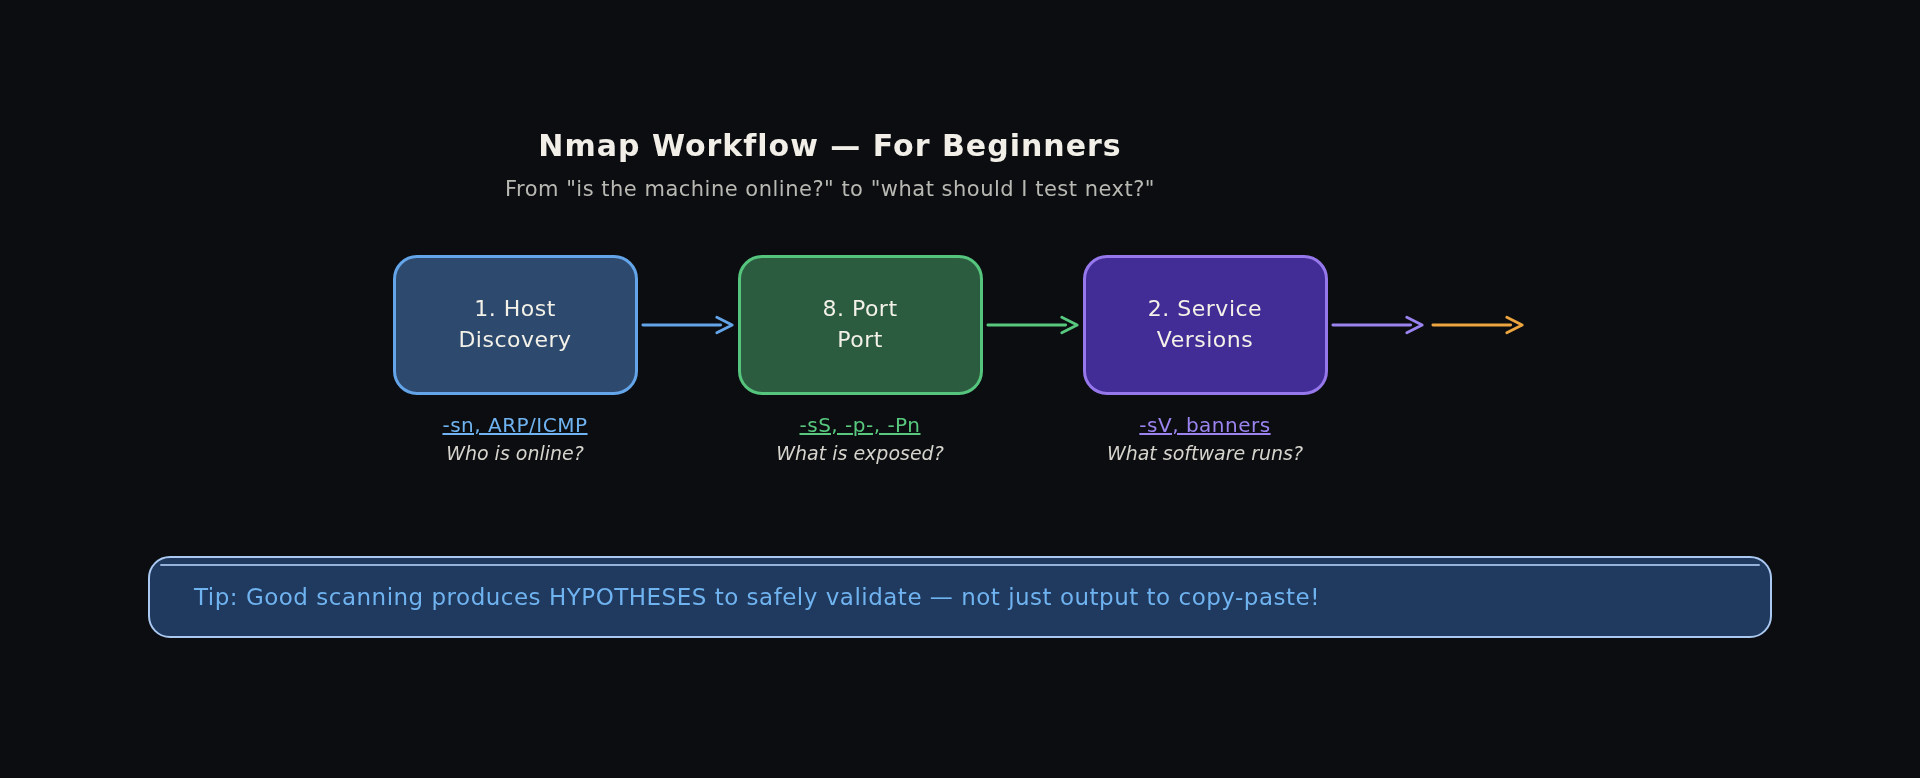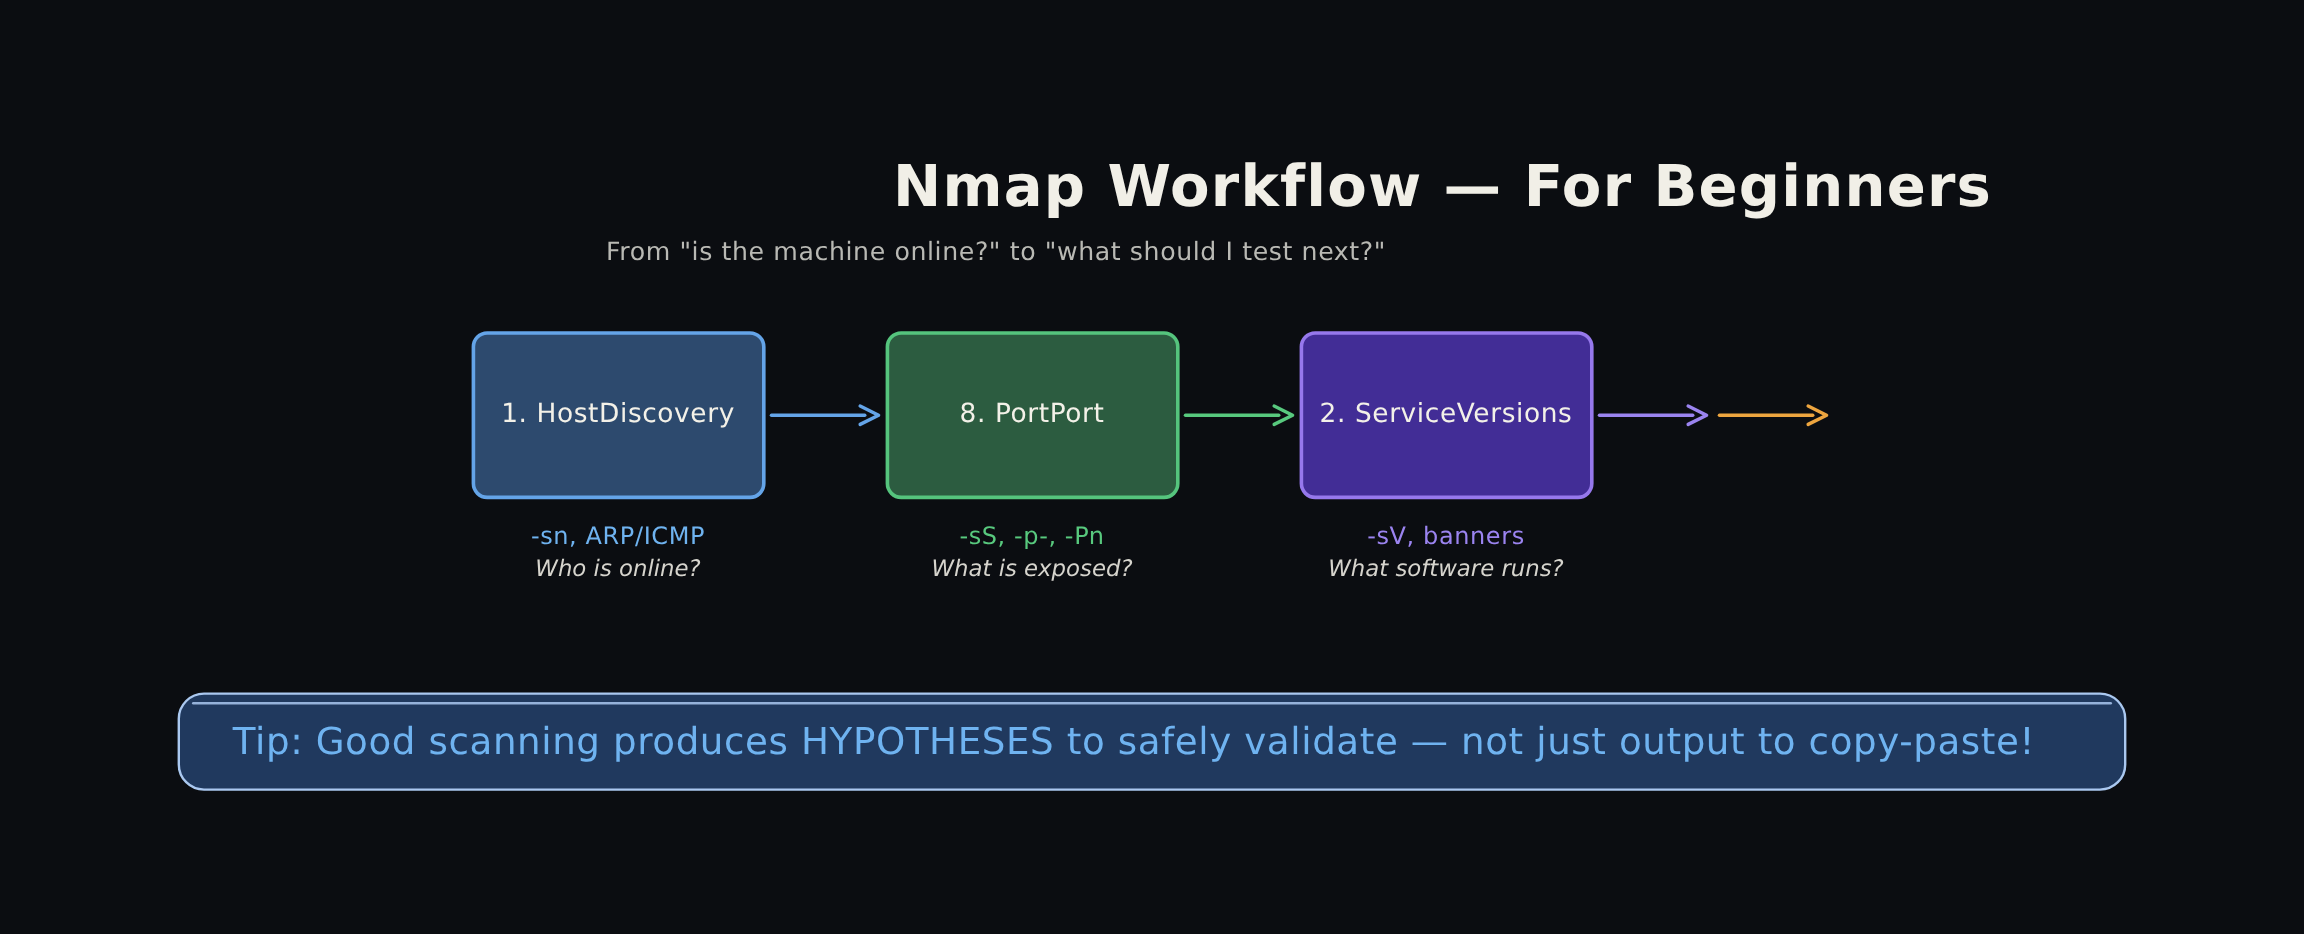--- a/index.html
+++ b/index.html
@@ -12,57 +12,57 @@
   .canvas {
     width: 1920px; height: 778px;
     padding-top: 128px;
     position: relative;
   }
   .header {
     width: 1660px;
     text-align: center;
   }
   .title {
-    font-size: 48px;
+    font-size: 30px;
     font-weight: bold;
     letter-spacing: 1px;
     color: #f1efe7;
-    text-align: right;
   }
   .subtitle {
     margin-top: 14px;
     font-size: 21px;
     letter-spacing: 0.5px;
     color: #b9b9b4;
   }
   .flow-row {
     margin-top: 54px;
     display: flex;
     justify-content: center;
     align-items: flex-start;
   }
   .step { width: 245px; display: flex; flex-direction: column; align-items: center; }
   .box {
     width: 245px; height: 140px;
     background: var(--fill, #333);
     border: 3px solid var(--border, #888);
-    border-radius: 13px;
-    display: flex; flex-direction: row;
+    border-radius: 24px;
+    display: flex; flex-direction: column;
     align-items: center; justify-content: center;
     font-size: 22px;
     line-height: 1.4;
     letter-spacing: 0.5px;
     color: #f3f1e8;
     text-align: center;
   }
   .cmd {
     margin-top: 18px;
     font-size: 20px;
     letter-spacing: 0.5px;
     color: var(--accent, #ccc);
+    text-decoration: underline;
   }
   .question {
     margin-top: 5px;
     font-size: 19px;
     color: #d6d4cd;
     font-style: italic;
   }
   .arrow {
     width: 100px; height: 140px;
     display: flex; align-items: center; justify-content: center;
@@ -71,21 +71,21 @@
   .tip {
     position: relative;
     width: 1624px;
     margin: 92px auto 0;
     height: 82px;
     background: var(--tip-fill, #20395e);
     border: 2.5px solid var(--tip-border, #aac8f0);
     border-radius: 22px;
     display: flex; align-items: center;
     padding-left: 44px;
-    font-size: 31px;
+    font-size: 23px;
     letter-spacing: 0.5px;
     color: var(--tip-text, #6fb3f0);
   }
   .tip::before {
     content: "";
     position: absolute;
     left: 10px; right: 10px; top: 6px;
     height: 2px;
     background: var(--tip-border, #aac8f0);
     border-radius: 2px;

